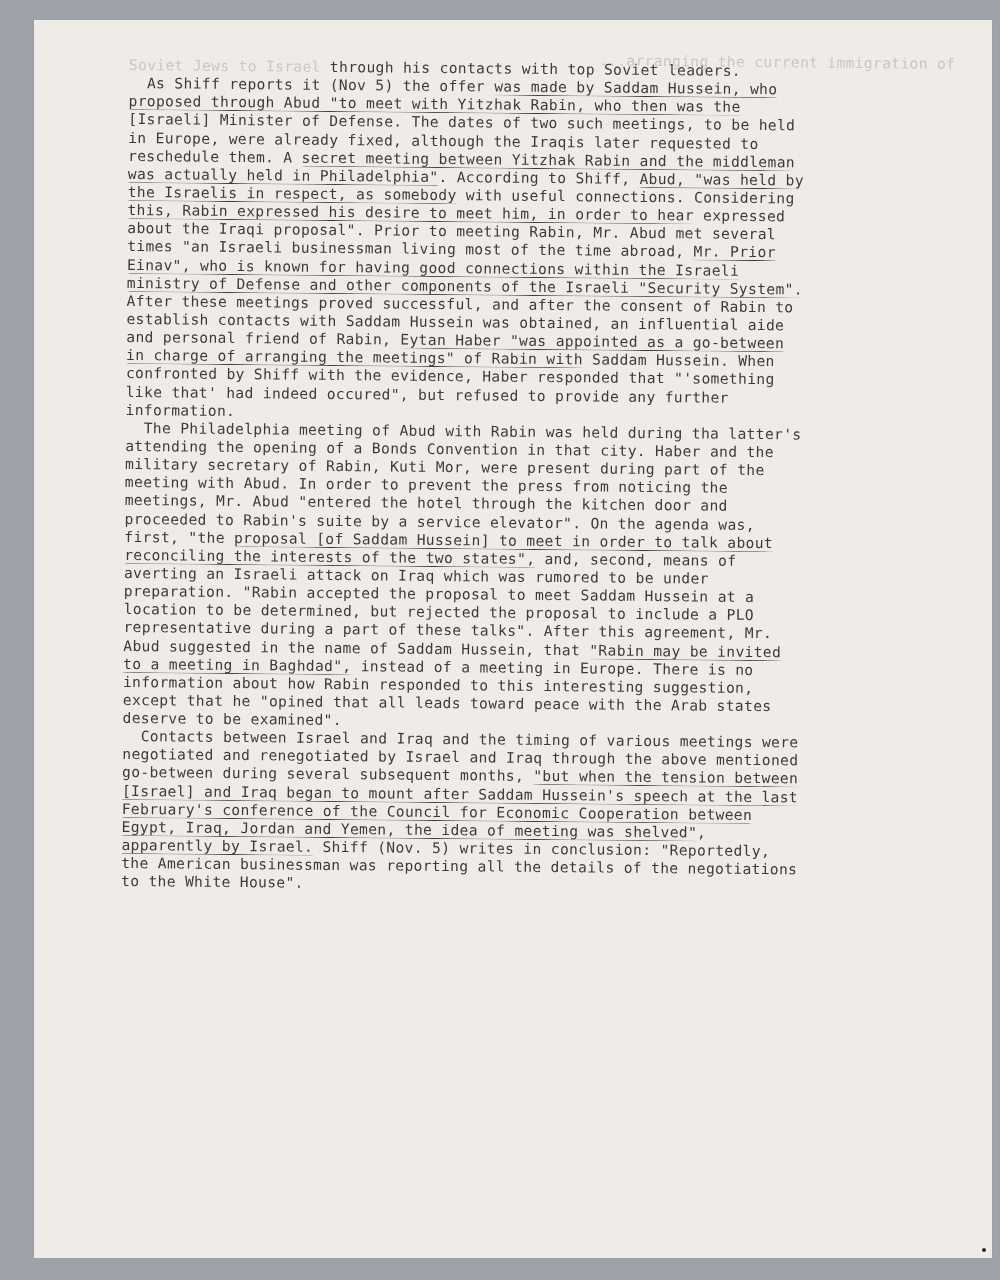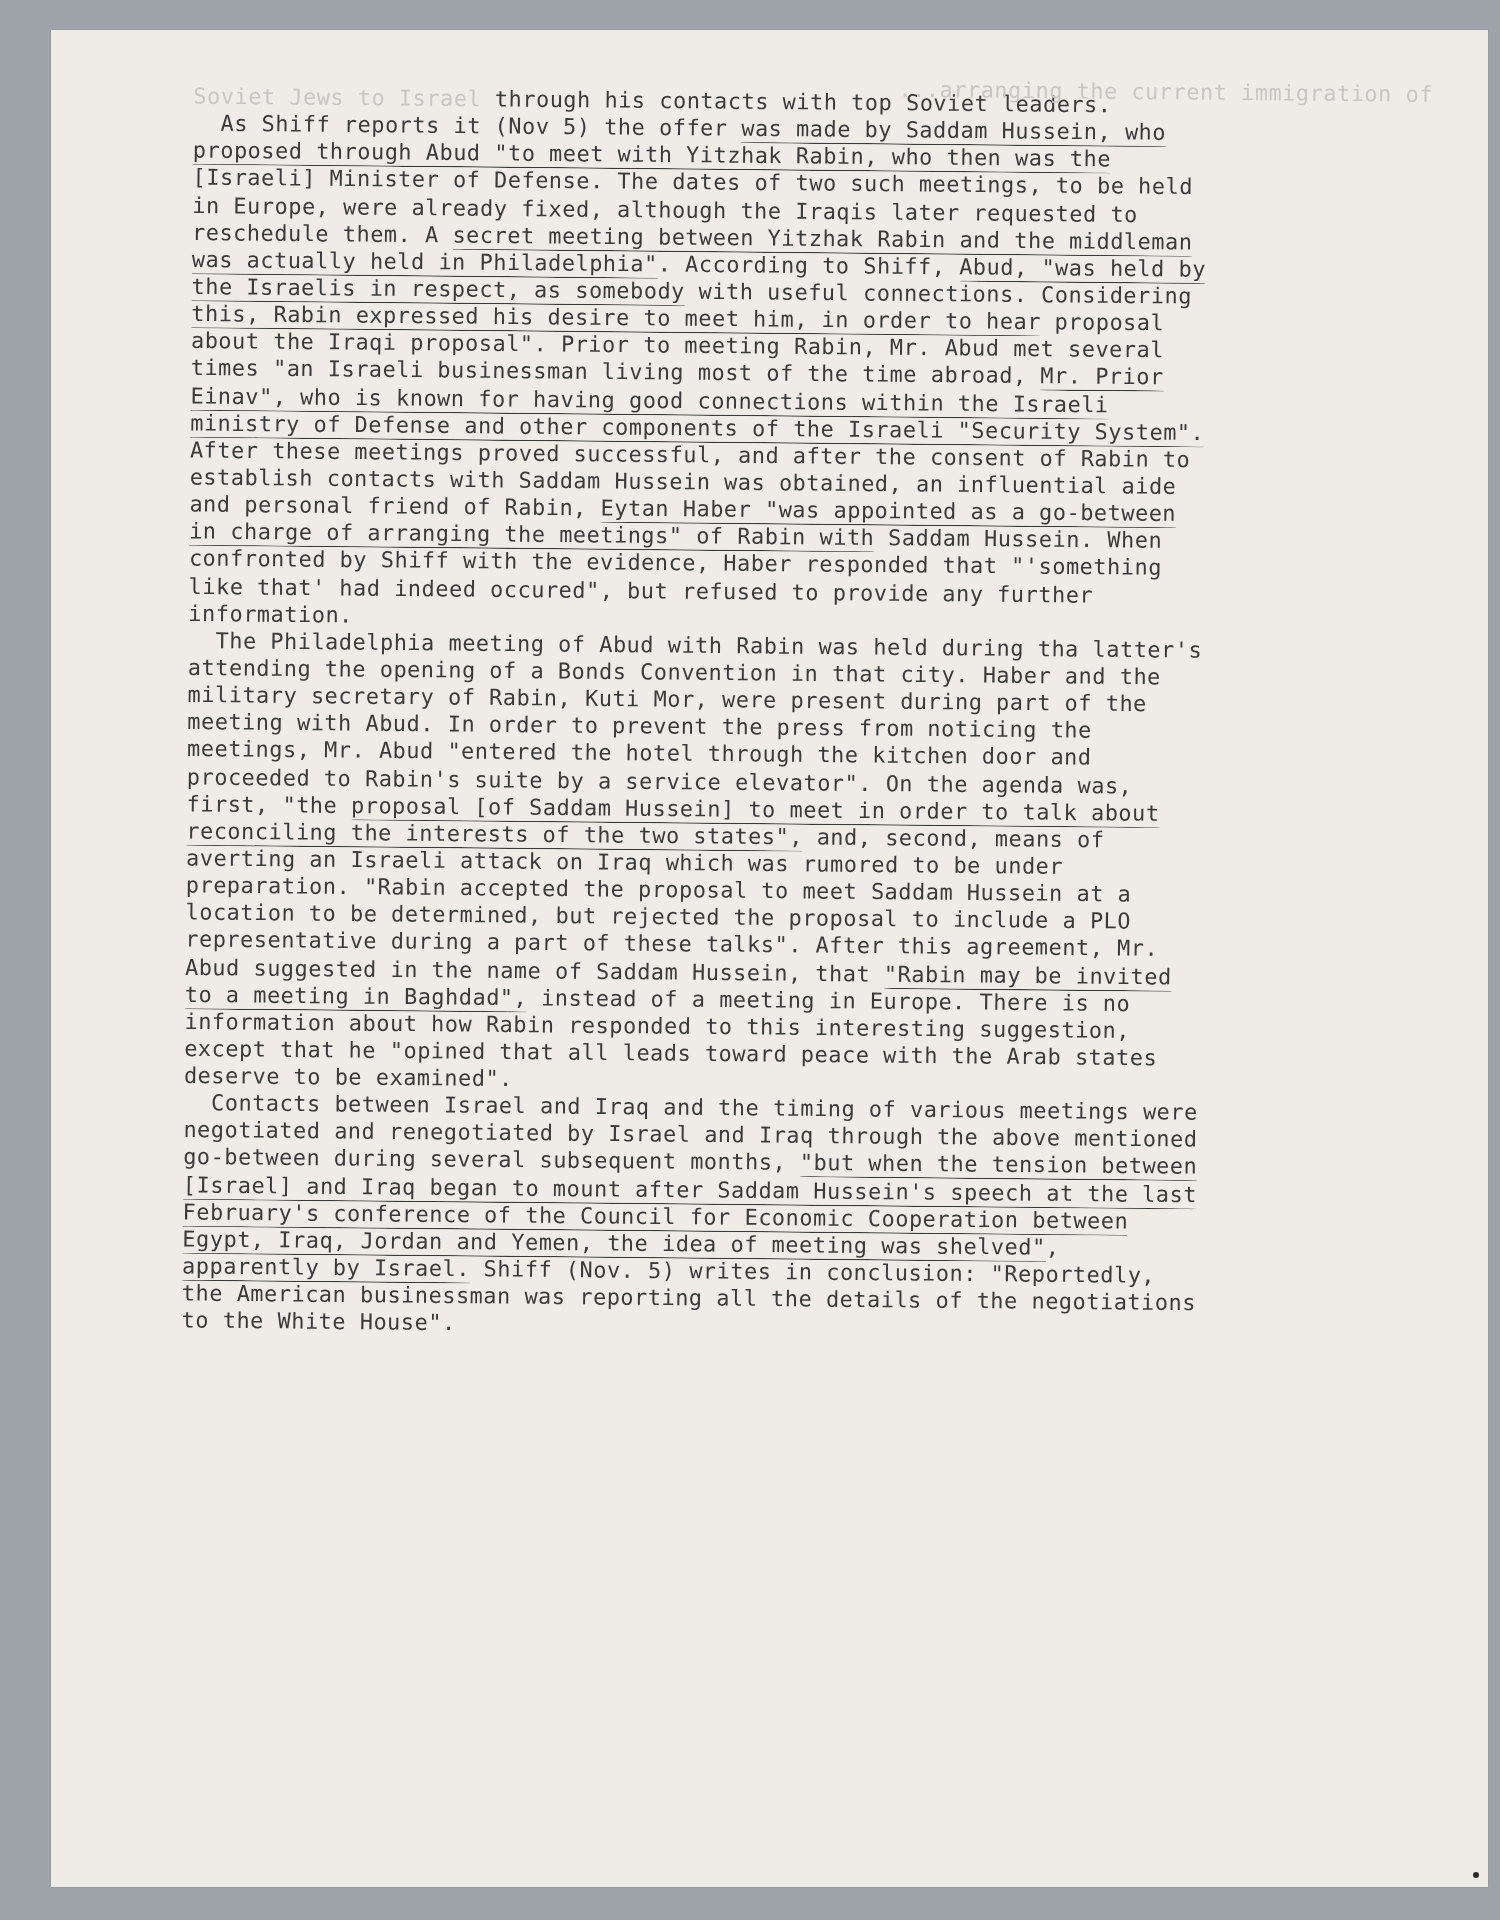--- a/index.html
+++ b/index.html
@@ -45,21 +45,21 @@
 <div class="paper">
   <div class="text" id="doc-text">
       <div class="line"><span class="faint">Soviet Jews to Israel</span><span> through his contacts with top Soviet leaders.</span><span class="faint" style="position: absolute; left: 470px; top: -9px;">...arranging the current immigration of</span></div>
       <div class="line"><span>  As Shiff reports it (Nov 5) the offer </span><span class="u">was made by Saddam Hussein, who</span></div>
       <div class="line"><span class="u">proposed through Abud "to meet with Yitzhak Rabin, who then was the</span></div>
       <div class="line"><span>[Israeli] Minister of Defense. The dates of two such meetings, to be held</span></div>
       <div class="line"><span>in Europe, were already fixed, although the Iraqis later requested to</span></div>
       <div class="line"><span>reschedule them. A </span><span class="u">secret meeting between Yitzhak Rabin and the middleman</span></div>
       <div class="line"><span class="u">was actually held in Philadelphia"</span><span>. According to Shiff, </span><span class="u">Abud, "was held by</span></div>
       <div class="line"><span class="u">the Israelis in respect, as somebody</span><span> with useful connections. Considering</span></div>
-      <div class="line"><span class="u">this, Rabin expressed his desire to meet him, in order to hear</span><span> proposal</span></div>
+      <div class="line"><span class="u">this, Rabin expressed his desire to meet him, in order to hear</span><span> expressed</span></div>
       <div class="line"><span>about the Iraqi proposal". Prior to meeting Rabin, Mr. Abud met several</span></div>
       <div class="line"><span>times "an Israeli businessman living most of the time abroad, </span><span class="u">Mr. Prior</span></div>
       <div class="line"><span class="u">Einav", who is known for having good connections within the Israeli</span></div>
       <div class="line"><span class="u">ministry of Defense and other components of the Israeli "Security System".</span></div>
       <div class="line"><span>After these meetings proved successful, and after the consent of Rabin to</span></div>
       <div class="line"><span>establish contacts with Saddam Hussein was obtained, an influential aide</span></div>
       <div class="line"><span>and personal friend of Rabin, </span><span class="u">Eytan Haber "was appointed as a go-between</span></div>
       <div class="line"><span class="u">in charge of arranging the meetings" of Rabin with</span><span> Saddam Hussein. When</span></div>
       <div class="line"><span>confronted by Shiff with the evidence, Haber responded that "'something</span></div>
       <div class="line"><span>like that' had indeed occured", but refused to provide any further</span></div>

